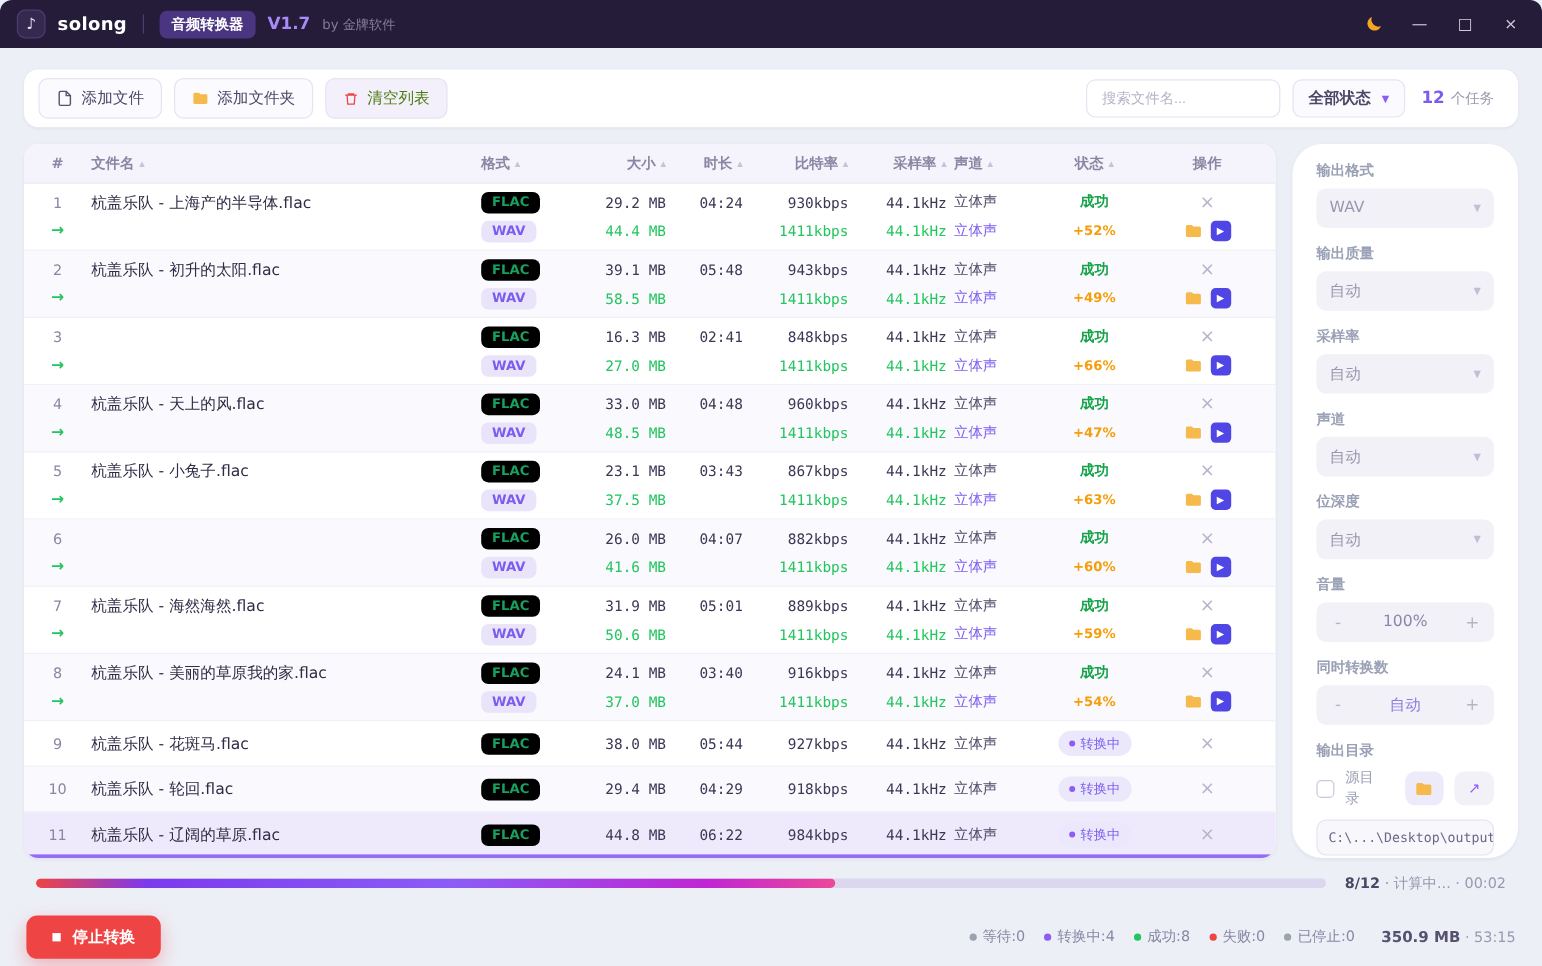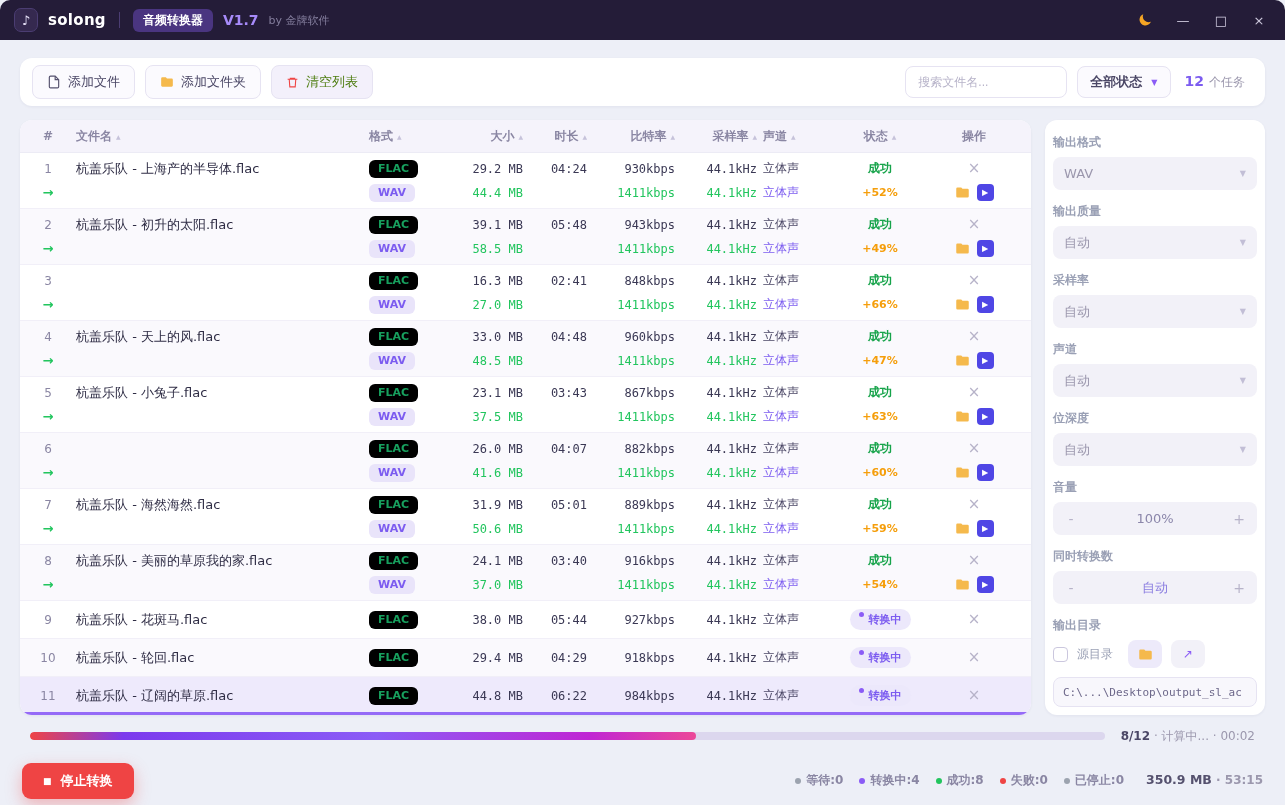--- a/index.html
+++ b/index.html
@@ -32,21 +32,21 @@
   .filter { display:flex; align-items:center; gap:9px; height:32px; border:1px solid #e6e3f2; background:#fbfafe; border-radius:8px; padding:0 12px; font-size:13px; color:#4b4766; font-weight:600; cursor:pointer; }
   .filter .chev { color:#8b5cf6; font-size:8px; }
   .taskcount { display:flex; align-items:baseline; gap:5px; margin:0 8px 0 4px; }
   .taskcount b { color:#7c5cf0; font-size:14px; }
   .taskcount span { color:#9b97ad; font-size:12px; }
 
   
   .main { display:flex; gap:14px; margin:14px 20px 0; height:595px; flex:0 0 auto; }
   .card { background:#ffffff; border-radius:12px; box-shadow:0 1px 3px rgba(40,30,80,.06); }
   .table-card { flex:1; overflow:hidden; position:relative; min-width:0; }
-  .settings { width:220px; padding:14px 8px 0; overflow:hidden; flex:0 0 auto; }
+  .settings { width:188px; padding:14px 20px 0; overflow:hidden; flex:0 0 auto;border-radius:25px; }
 
   .grid { display:grid; grid-template-columns:40px minmax(0,1fr) 72px 88px 64px 88px 82px 72px 90px 98px; align-items:center; padding:0 8px; }
   .thead { height:33px; background:#f5f3fb; color:#8a86a3; font-size:12px; font-weight:700; border-bottom:1px solid #ecebf5; }
   .th { display:flex; align-items:center; gap:4px; min-width:0; }
   .th.right { justify-content:flex-end; }
   .th.center { justify-content:center; }
   .th .sort { font-size:6px; color:#c6c2da; }
 
   .row { border-bottom:1px solid #f1eff8; height:56px; cursor:default; }
   .row:nth-child(even) { background:#faf9fd; }
@@ -64,21 +64,21 @@
   .badge { height:18px; line-height:18px; padding:0 9px; border-radius:6px; font-size:11px; font-weight:700; }
   .badge.src { background:#000000; color:#17a05e; }
   .badge.dst { background:#e9e4fa; color:#7c5cf0; }
   .mono12 { font-family:"DejaVu Sans Mono","Liberation Mono",monospace; font-size:12px; color:#3a3854; }
   .out { color:#22c55e !important; }
   .ch1 { font-size:12px; color:#4b4766; }
   .ch2 { font-size:12px; color:#7c5cf0; }
   .cell.right { padding-right:6px; }
   .st-ok { color:#16a34a; font-weight:700; font-size:12px; }
   .st-delta { color:#f59e0b; font-weight:700; font-size:11px; }
-  .st-run { display:flex; align-items:flex-start; gap:5px; background:#ece8fb; color:#7c5cf0; padding:3px 9px; border-radius:999px; font-size:11px; font-weight:700; }
+  .st-run { display:flex; align-items:center; gap:5px; background:#ece8fb; color:#7c5cf0; padding:3px 9px; border-radius:999px; font-size:11px; font-weight:400; }
   .st-run .rdot { width:5px; height:5px; border-radius:50%; background:#8b5cf6; }
   .xbtn { background:none; border:0; color:#b7b3c9; font-size:15px; cursor:pointer; line-height:1; }
   .op2 { display:flex; gap:7px; align-items:center; }
   .opbtn { border:0; background:none; padding:0; cursor:pointer; display:flex; align-items:center; justify-content:center; }
   .playbtn { width:17px; height:17px; border-radius:4px; background:#4f46e5; color:#ffffff; font-size:8px; }
   .scrollbar-indicator { position:absolute; left:0; right:0; bottom:0; height:3px; background:#8b5cf6; opacity:.9; }
 
   
   .field { margin-bottom:13px; }
   .field .flabel { display:block; font-size:12px; color:#9aa0b5; font-weight:600; margin-bottom:6px; }
@@ -99,21 +99,21 @@
   .progress-row { display:flex; align-items:center; margin:14px 30px 0; gap:16px; height:14px; flex:0 0 auto; }
   .ptrack { flex:1; height:8px; border-radius:4px; background:#dcd7ee; overflow:hidden; }
   .pfill { height:100%; border-radius:4px; background:linear-gradient(90deg,#ef4444 0%,#7c3aed 14%,#8b5cf6 52%,#c026d3 84%,#ec4899 100%); }
   .ptext { font-size:12px; color:#9b97ad; white-space:nowrap; }
   .ptext b { color:#4b4766; }
 
   
   .bottombar { display:flex; align-items:center; justify-content:space-between; padding:13px 22px 0; flex:1; }
   .stop-btn { display:flex; align-items:center; gap:9px; background:#ef4444; color:#ffffff; border:0; border-radius:9px; padding:9px 21px; font-size:13px; font-weight:700; cursor:pointer; box-shadow:0 6px 16px rgba(239,68,68,.35); }
   .stop-btn .sq { font-size:9px; }
-  .stats { display:flex; gap:16px; font-size:12px; color:#8a86a3;font-weight:bold; }
+  .stats { display:flex; align-items:center; gap:16px; font-size:12px; color:#8a86a3; }
   .stat { display:flex; align-items:center; gap:5px; }
   .stat .dot { width:6px; height:6px; border-radius:50%; background:#9ca3af; }
   .totals { margin-left:6px; color:#9b97ad; }
   .totals b { color:#55516e; font-size:12.5px; }
 </style>
 </head>
 <body>
 
 <div class="window">
 

